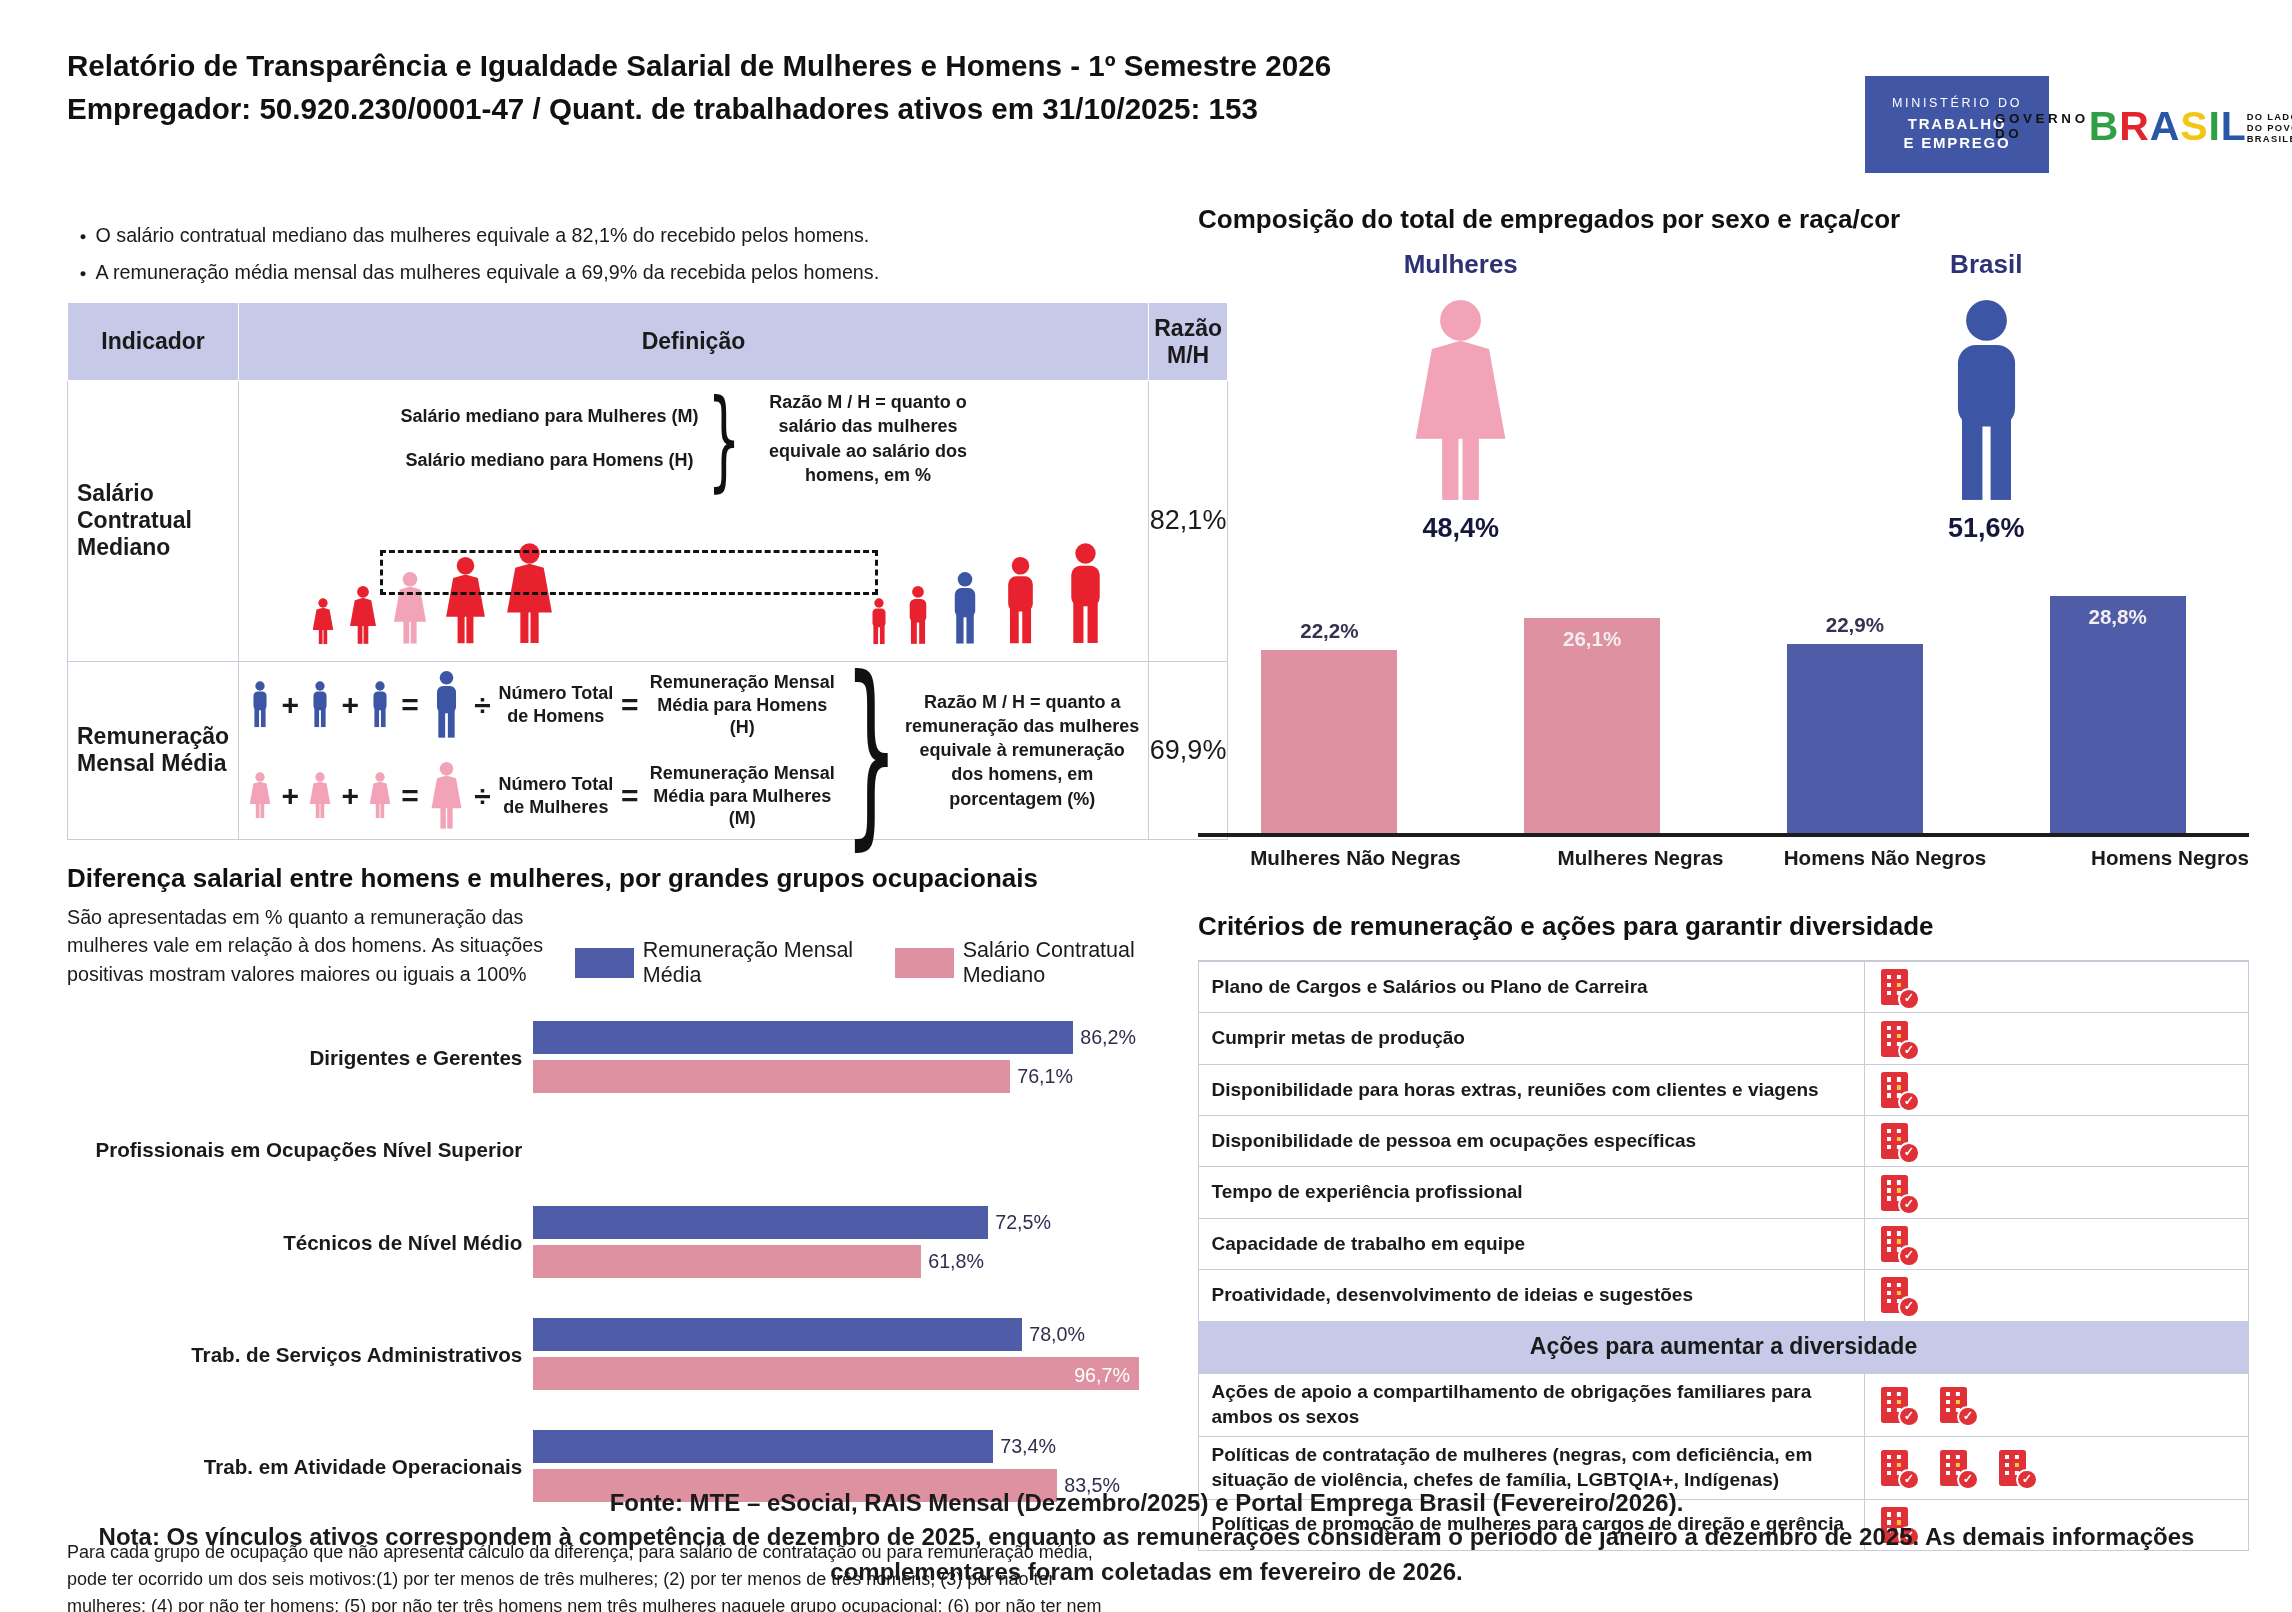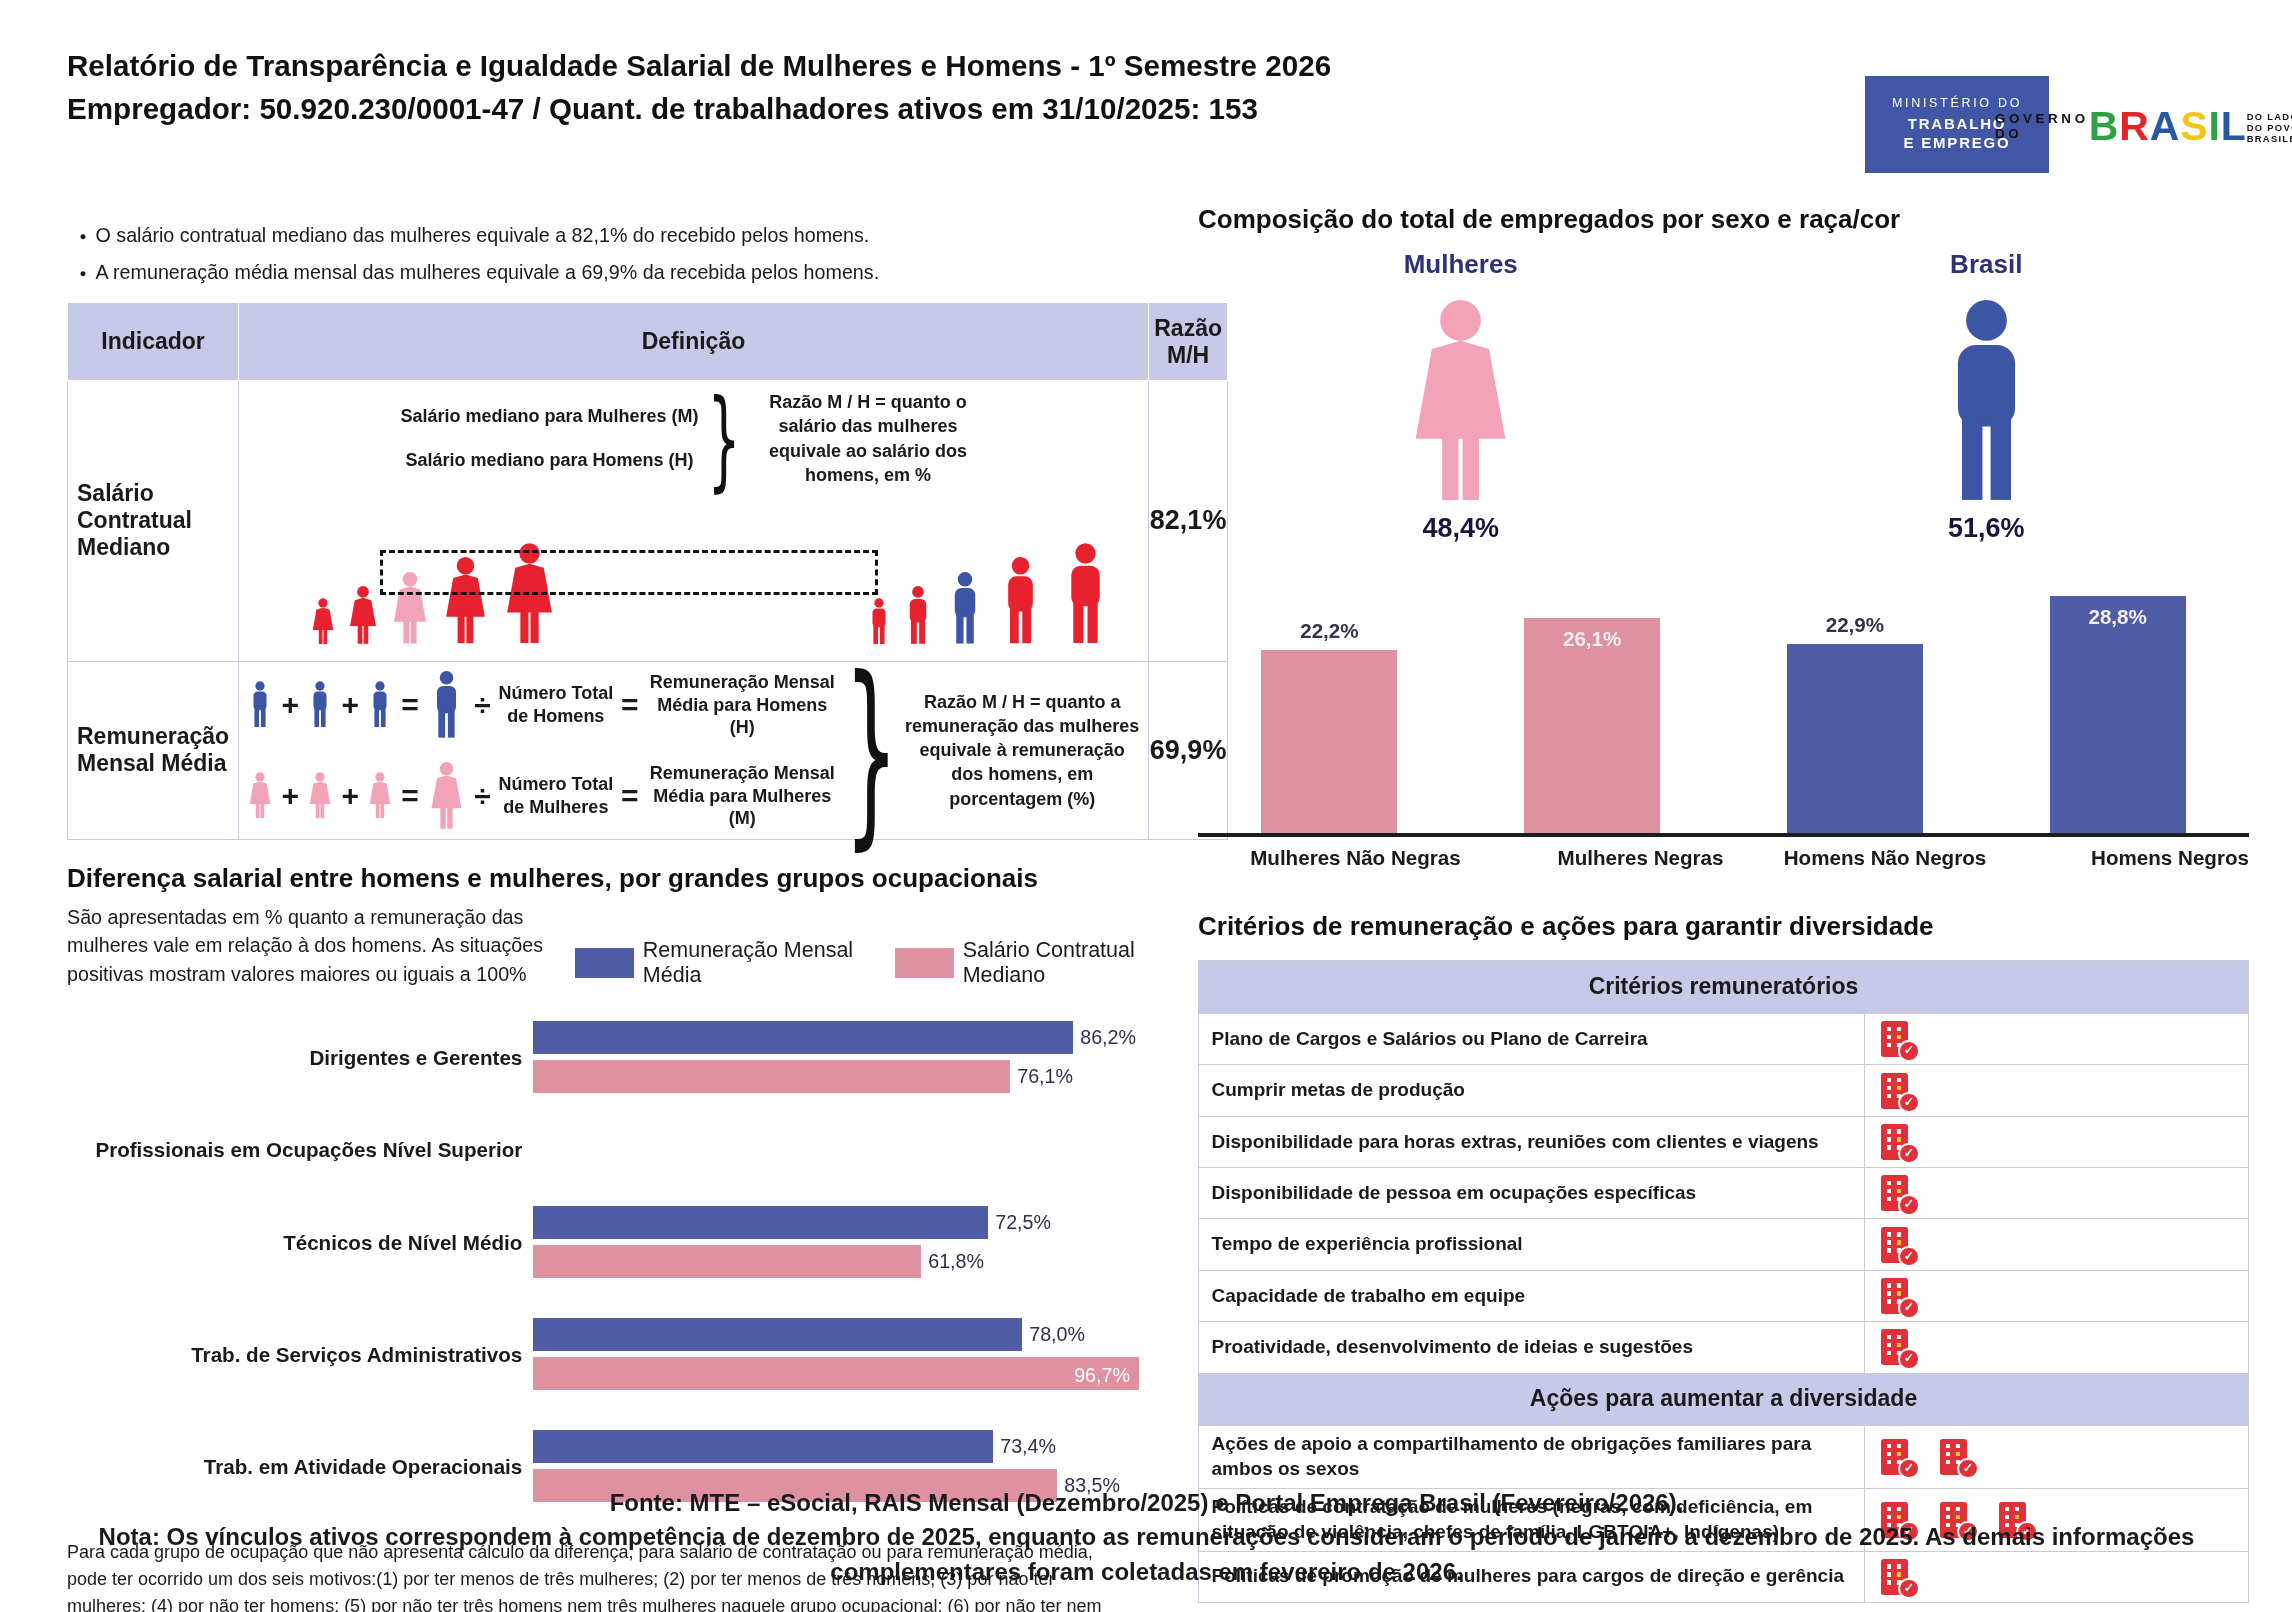--- a/index.html
+++ b/index.html
@@ -33,21 +33,21 @@
   .bullets{margin:19.7px 0 18px 12.5px}
   .bullets li{list-style:none;font-size:19.7px;margin-bottom:14.3px}
   .bullets li::before{content:"●";font-size:11.6px;vertical-align:1.8px;margin-right:9px}
 
   
   .ind-table{width:100%;border:0.9px solid var(--line);border-collapse:collapse}
   .ind-table .hcell{background:var(--lavender);font-size:23px;font-weight:bold;text-align:center;padding:11.6px 5.4px;border:1.8px solid #fff}
   .ind-table td{border:0.9px solid var(--line);vertical-align:middle}
   .c-ind{width:166px;padding:7.2px 9px;font-size:23px;font-weight:bold}
   .c-def{width:772px;padding:9px 7.2px}
-  .c-raz{width:165px;text-align:center;font-size:27px;font-weight:bold}
+  .c-raz{width:165px;text-align:center;font-size:27px;font-weight:normal}
   .def-top{display:flex;align-items:center;justify-content:center;gap:3.6px}
   .def-lines{display:flex;flex-direction:column;gap:23px;text-align:center}
   .def-lines .t{font-size:18px;font-weight:bold}
   .brace{font-family:"DejaVu Sans",sans-serif;font-weight:400;color:#111;transform:scaleY(2.1);font-size:52px;line-height:1;padding:0 5.4px}
   .brace.big{font-size:85px;transform:scaleY(2.35)}
   .def-note{width:237px;font-size:18px;font-weight:bold;text-align:center;line-height:1.35}
   .median-figures{position:relative;height:159px;margin-top:5.4px}
   .fig-group{position:absolute;bottom:7.2px;display:flex;align-items:flex-end;gap:7.2px}
   .fig-group.women{left:63px}
   .fig-group.men{right:25px}
@@ -470,21 +470,20 @@
     <div class="comp-cats">
         <div class="comp-cat">Mulheres Não Negras</div>
         <div class="comp-cat">Mulheres Negras</div>
         <div class="comp-cat">Homens Não Negros</div>
         <div class="comp-cat">Homens Negros</div>
       </div>
 
     <div class="crit-section">
       <h2>Critérios de remuneração e ações para garantir diversidade</h2>
       <div class="crit-table">
-        <div class="crit-head">Critérios remuneratórios</div>
         <div id="crit-rows-1">
             <div class="crit-row">
               <div class="crit-text">Plano de Cargos e Salários ou Plano de Carreira</div>
               <div class="crit-icons">
                 <span class="bld">
                   <span class="chk">✓</span>
                 </span>
               </div>
             </div>
             <div class="crit-row">

